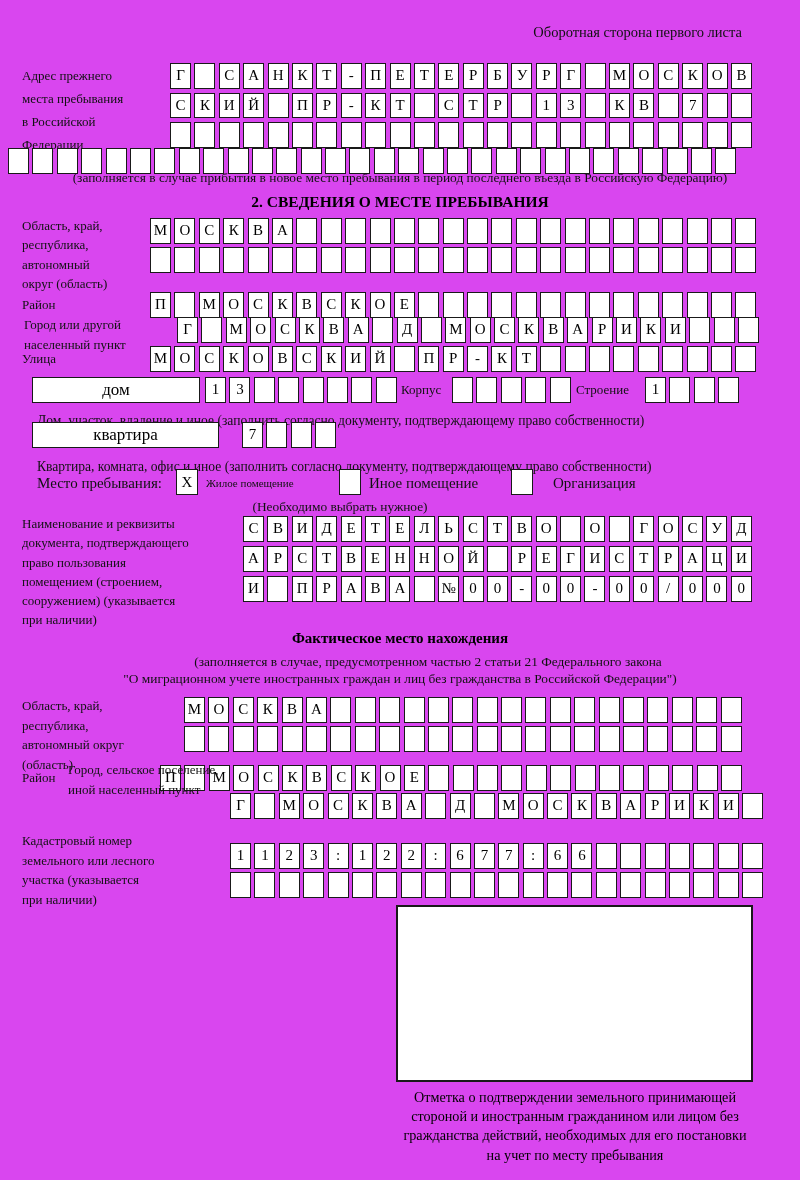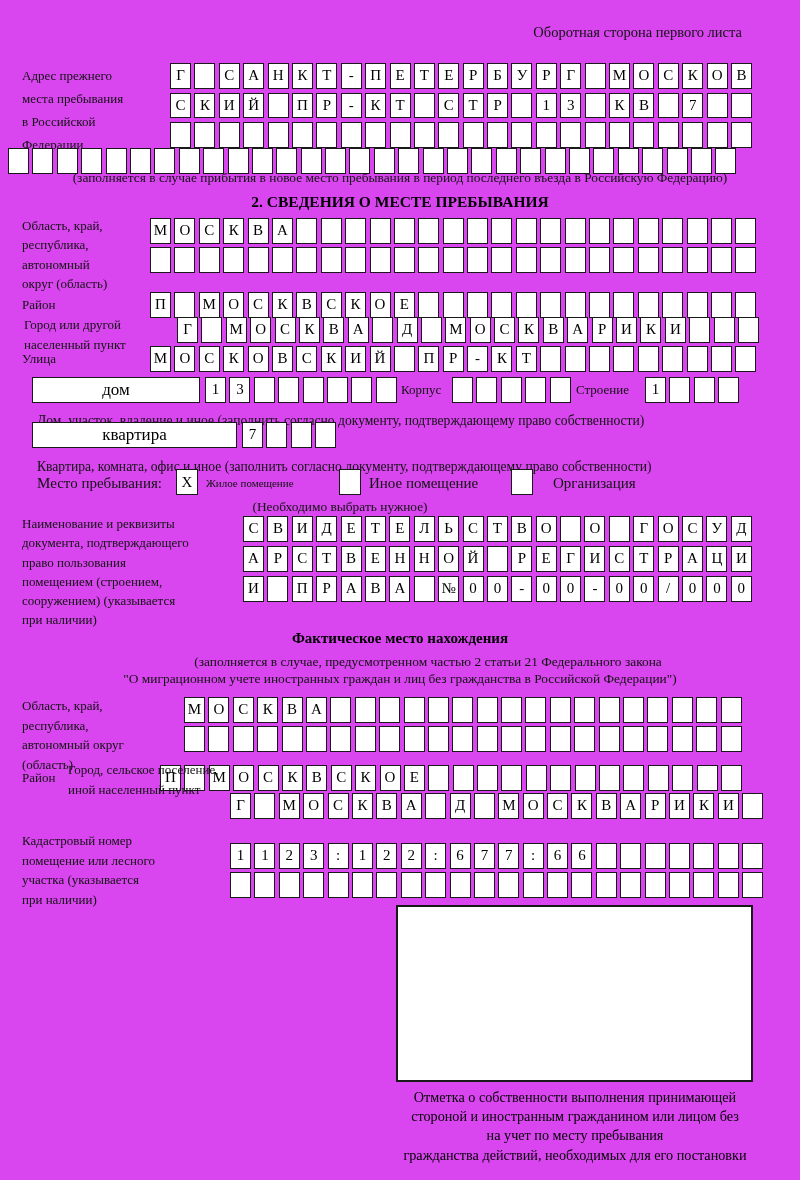--- a/index.html
+++ b/index.html
@@ -350,21 +350,21 @@
     </div>
   <div class="abs lbl" style="left:576px; top:380px;">Строение</div>
   <div class="abs cellrow" style="left:645px; top:377px;">
       <span class="cell">1</span>
       <span class="cell"></span>
       <span class="cell"></span>
       <span class="cell"></span>
     </div>
   <div class="abs caption" style="left:37px; top:405px;">Дом, участок, владение и иное (заполнить согласно документу, подтверждающему право собственности)</div>
 
-  <div class="abs widebox" style="left:32px; top:422px; width:205px;">квартира</div>
+  <div class="abs widebox" style="left:32px; top:422px; width:187px;">квартира</div>
   <div class="abs cellrow" style="left:242px; top:422px;">
       <span class="cell">7</span>
       <span class="cell"></span>
       <span class="cell"></span>
       <span class="cell"></span>
     </div>
   <div class="abs caption" style="left:37px; top:451px;">Квартира, комната, офис и иное (заполнить согласно документу, подтверждающему право собственности)</div>
 
   <div class="abs lbl" style="left:37px; top:474px; font-size:15px;">Место пребывания:</div>
   <div class="abs checkbox" style="left:176px; top:469px;">X</div>
@@ -566,21 +566,21 @@
       <span class="cell">А</span>
       <span class="cell">Р</span>
       <span class="cell">И</span>
       <span class="cell">К</span>
       <span class="cell">И</span>
       <span class="cell"></span>
     </div>
 
   <div class="abs lbl lbl-lines" style="left:22px; top:831px; line-height:19.5px;">
       <div>Кадастровый номер</div>
-      <div>помещение или лесного</div>
+      <div>земельного или лесного</div>
       <div>участка (указывается</div>
       <div>при наличии)</div>
     </div>
   <div class="abs cellrow" style="left:230px; top:843px;">
       <span class="cell">1</span>
       <span class="cell">1</span>
       <span class="cell">2</span>
       <span class="cell">3</span>
       <span class="cell">:</span>
       <span class="cell">1</span>
@@ -621,19 +621,19 @@
       <span class="cell"></span>
       <span class="cell"></span>
       <span class="cell"></span>
       <span class="cell"></span>
       <span class="cell"></span>
       <span class="cell"></span>
     </div>
 
   <div class="abs stampbox" style="left:396px; top:905px; width:357px; height:177px;"></div>
   <div class="abs stamp-caption" style="left:355px; top:1088px; width:440px; text-align:center; font-size:14.2px;">
-      <div>Отметка о собственности выполнения принимающей</div>
+      <div>Отметка о подтверждении земельного принимающей</div>
       <div>стороной и иностранным гражданином или лицом без</div>
+      <div>гражданства действий, необходимых для его постановки</div>
       <div>на учет по месту пребывания</div>
-      <div>гражданства действий, необходимых для его постановки</div>
     </div>
 
 </div>
 
 </body></html>

